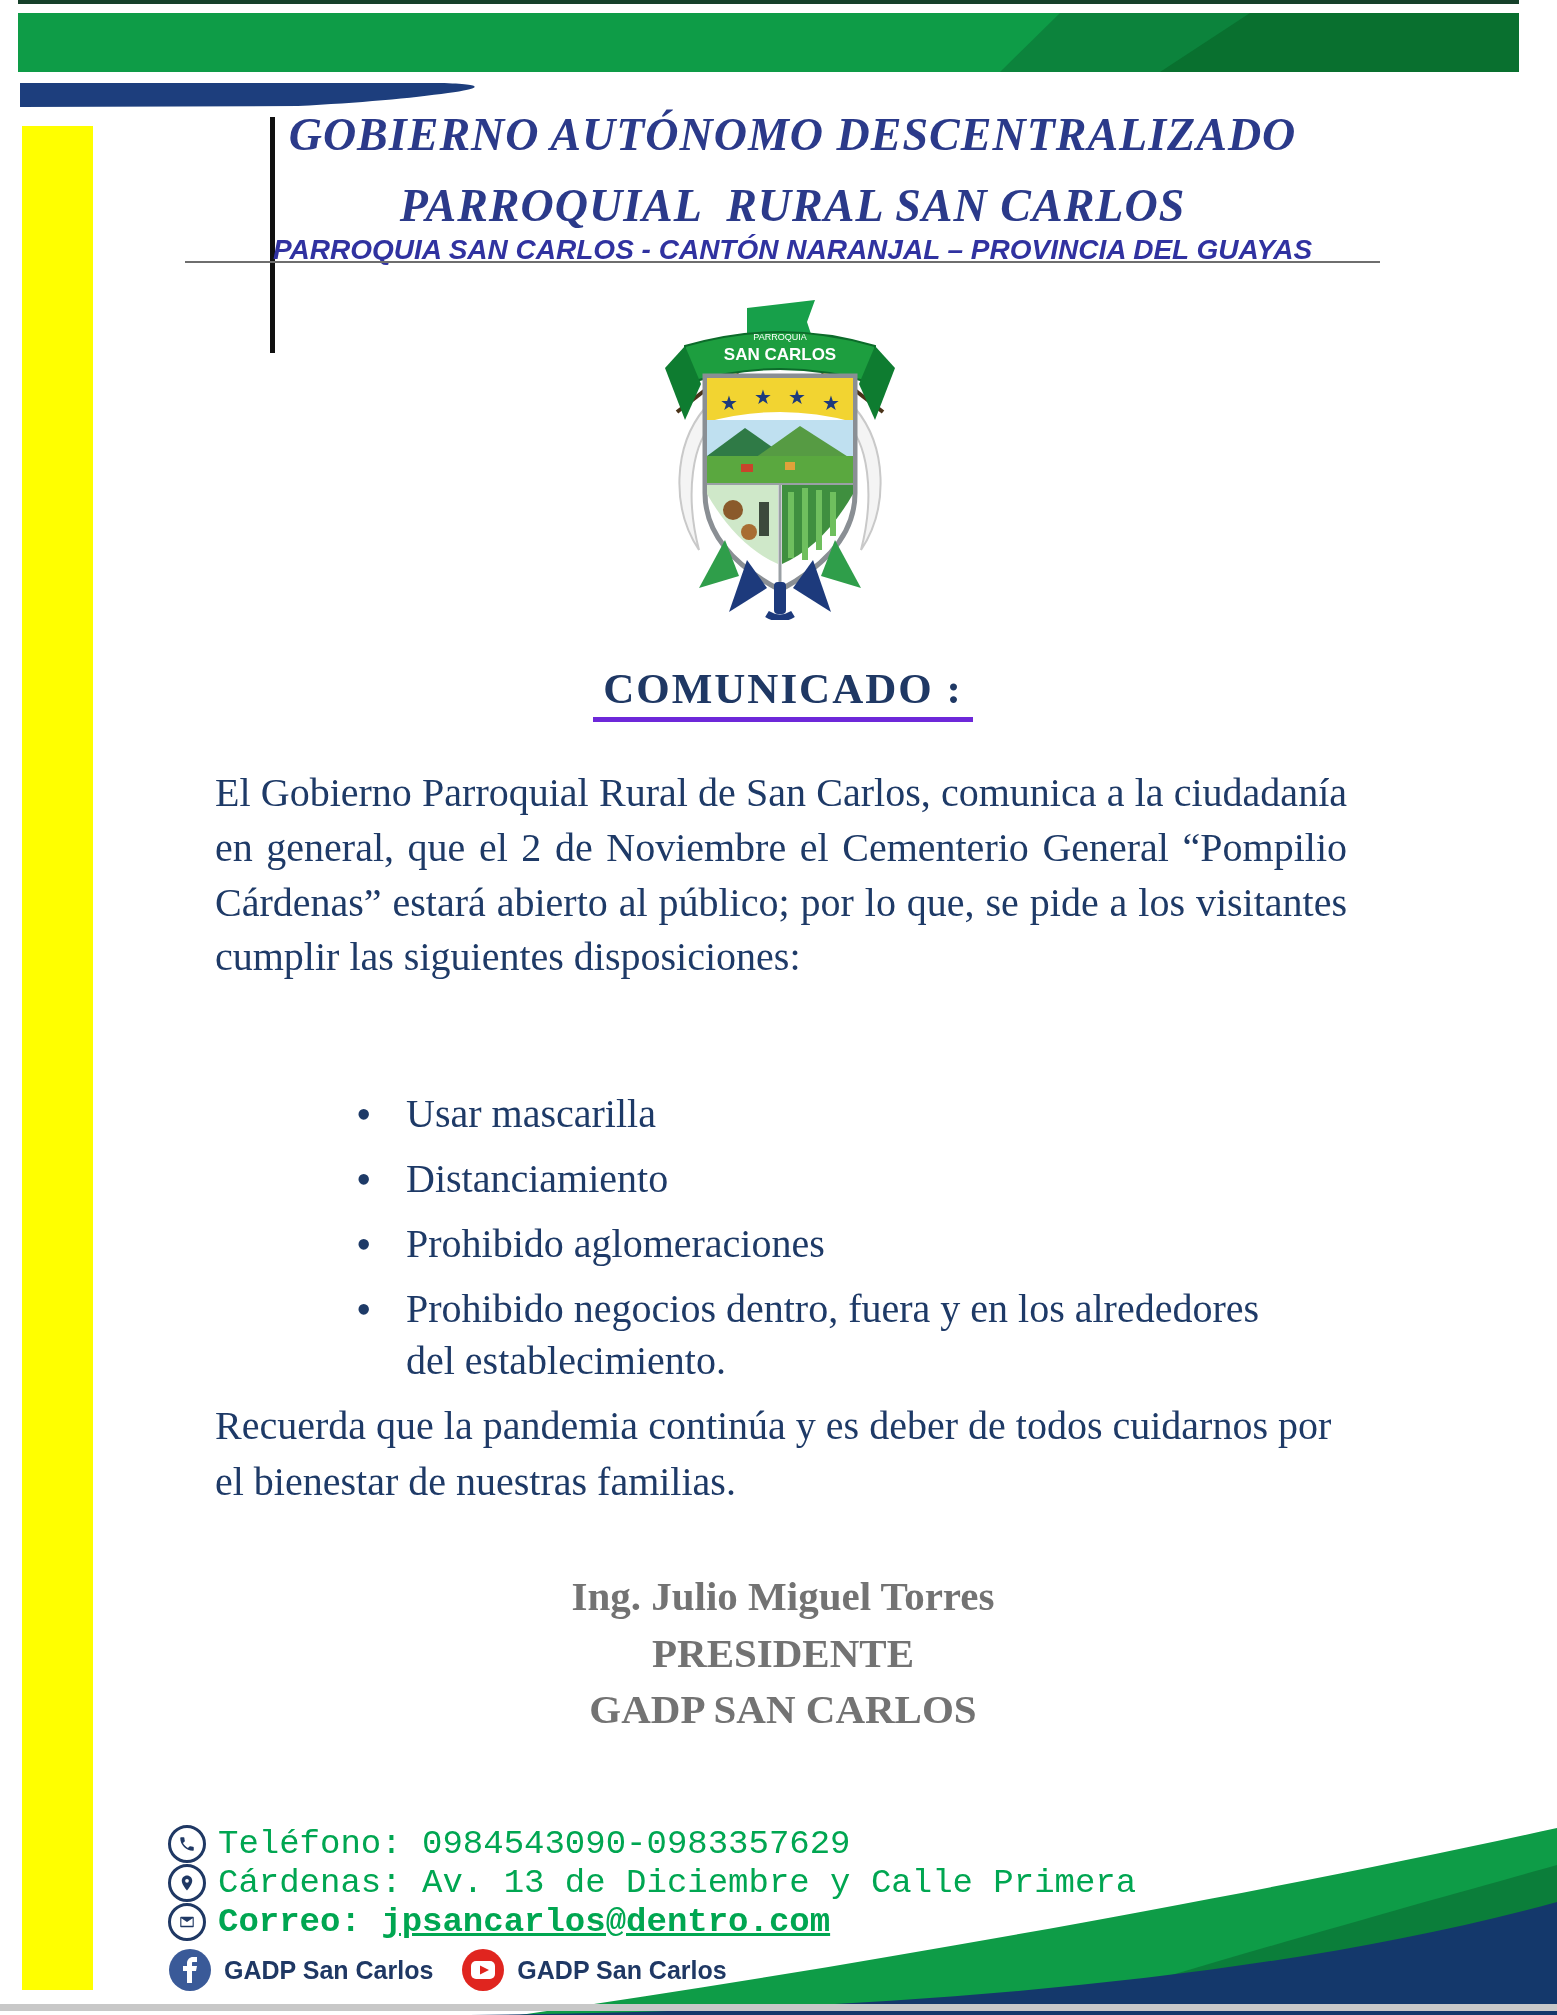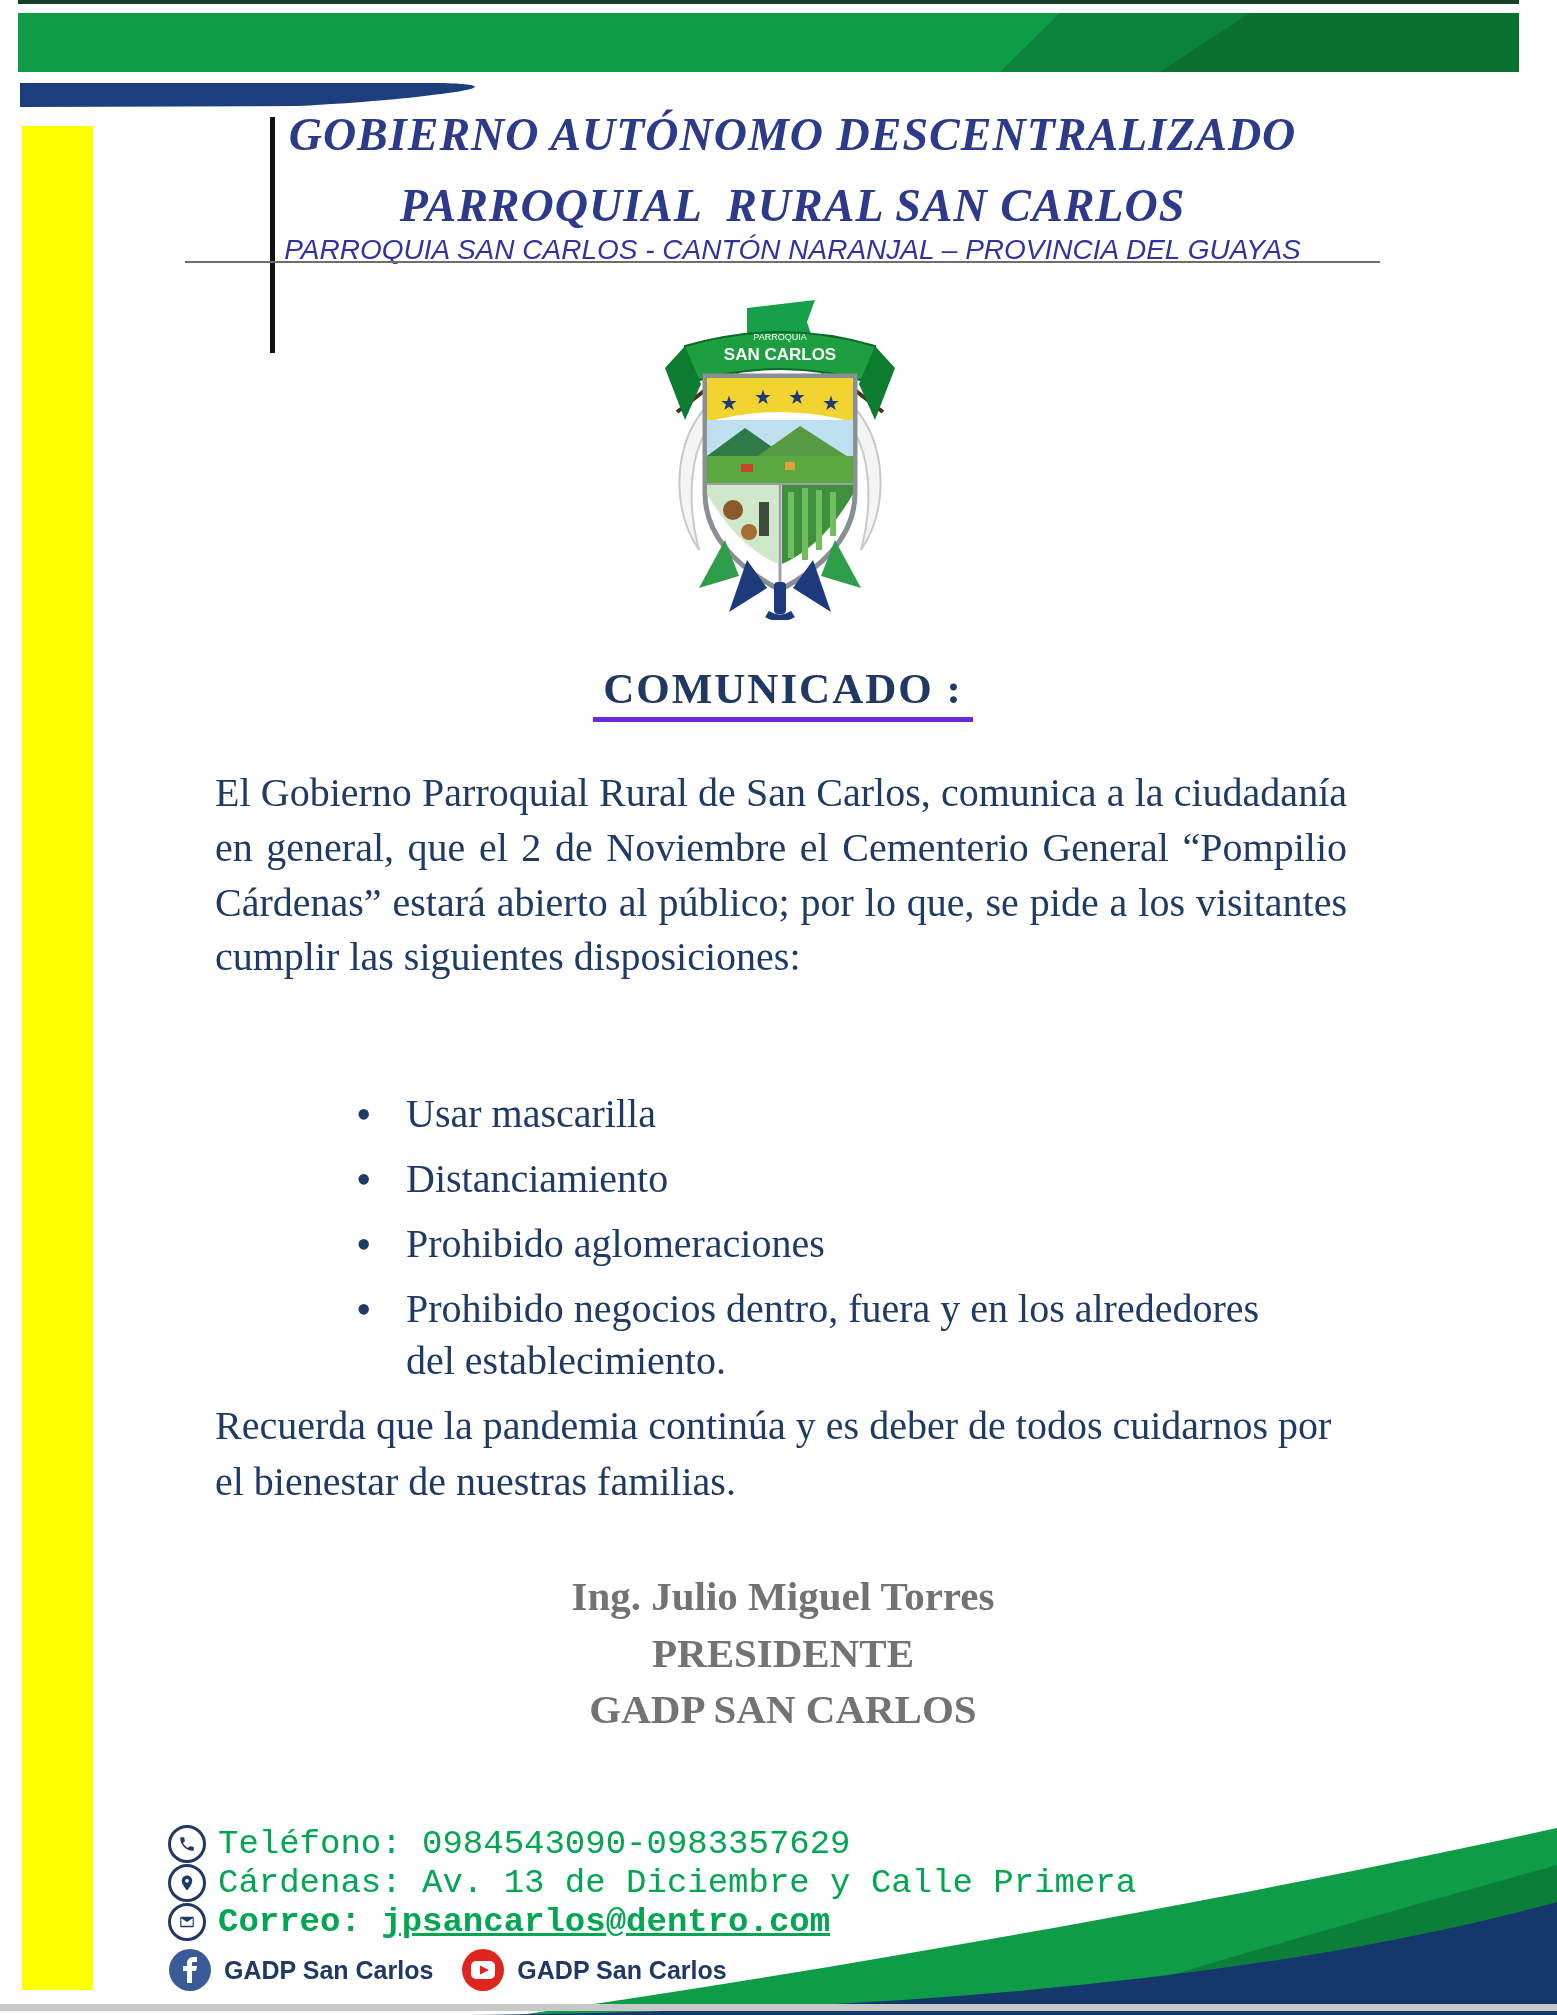--- a/index.html
+++ b/index.html
@@ -15,21 +15,21 @@
   #green-bar-svg{left:18px;top:13px;width:1501px;height:59px;}
   #blue-swoosh{left:18px;top:82px;width:520px;height:28px;}
   #yellow-stripe{left:22px;top:126px;width:71px;height:1864px;background:#ffff00;}
   #vertical-line{left:270px;top:117px;width:5px;height:236px;background:#101010;}
   #header-rule{left:185px;top:261px;width:1195px;height:2px;background:#6e6e6e;}
 
   
   #header{left:205px;top:110px;width:1175px;text-align:center;color:#2b3a8a;}
   .hdr-line1{font-size:46px;font-style:italic;font-weight:bold;letter-spacing:1px;line-height:1.1;}
   .hdr-line2{font-size:46px;font-style:italic;font-weight:bold;letter-spacing:1px;line-height:1.1;white-space:pre;margin-top:20px;}
-  .hdr-sub{font-family:"Liberation Sans", sans-serif;font-size:28px;font-style:italic;font-weight:normal;
+  .hdr-sub{font-family:"Liberation Sans", sans-serif;font-size:28px;font-style:italic;font-weight:bold;
            color:#3032a0;margin-top:3px;letter-spacing:0px;}
 
   
   #title-wrap{left:213px;top:664px;width:1140px;text-align:center;}
   #title-text{display:inline-block;font-size:43px;font-weight:bold;color:#1f3864;
               letter-spacing:2px;border-bottom:5px solid #6d28d9;padding:0 10px 4px 10px;}
 
   
   #body-par{left:215px;top:766px;width:1132px;font-size:40px;line-height:1.37;
             text-align:justify;color:#1e3a67;}

